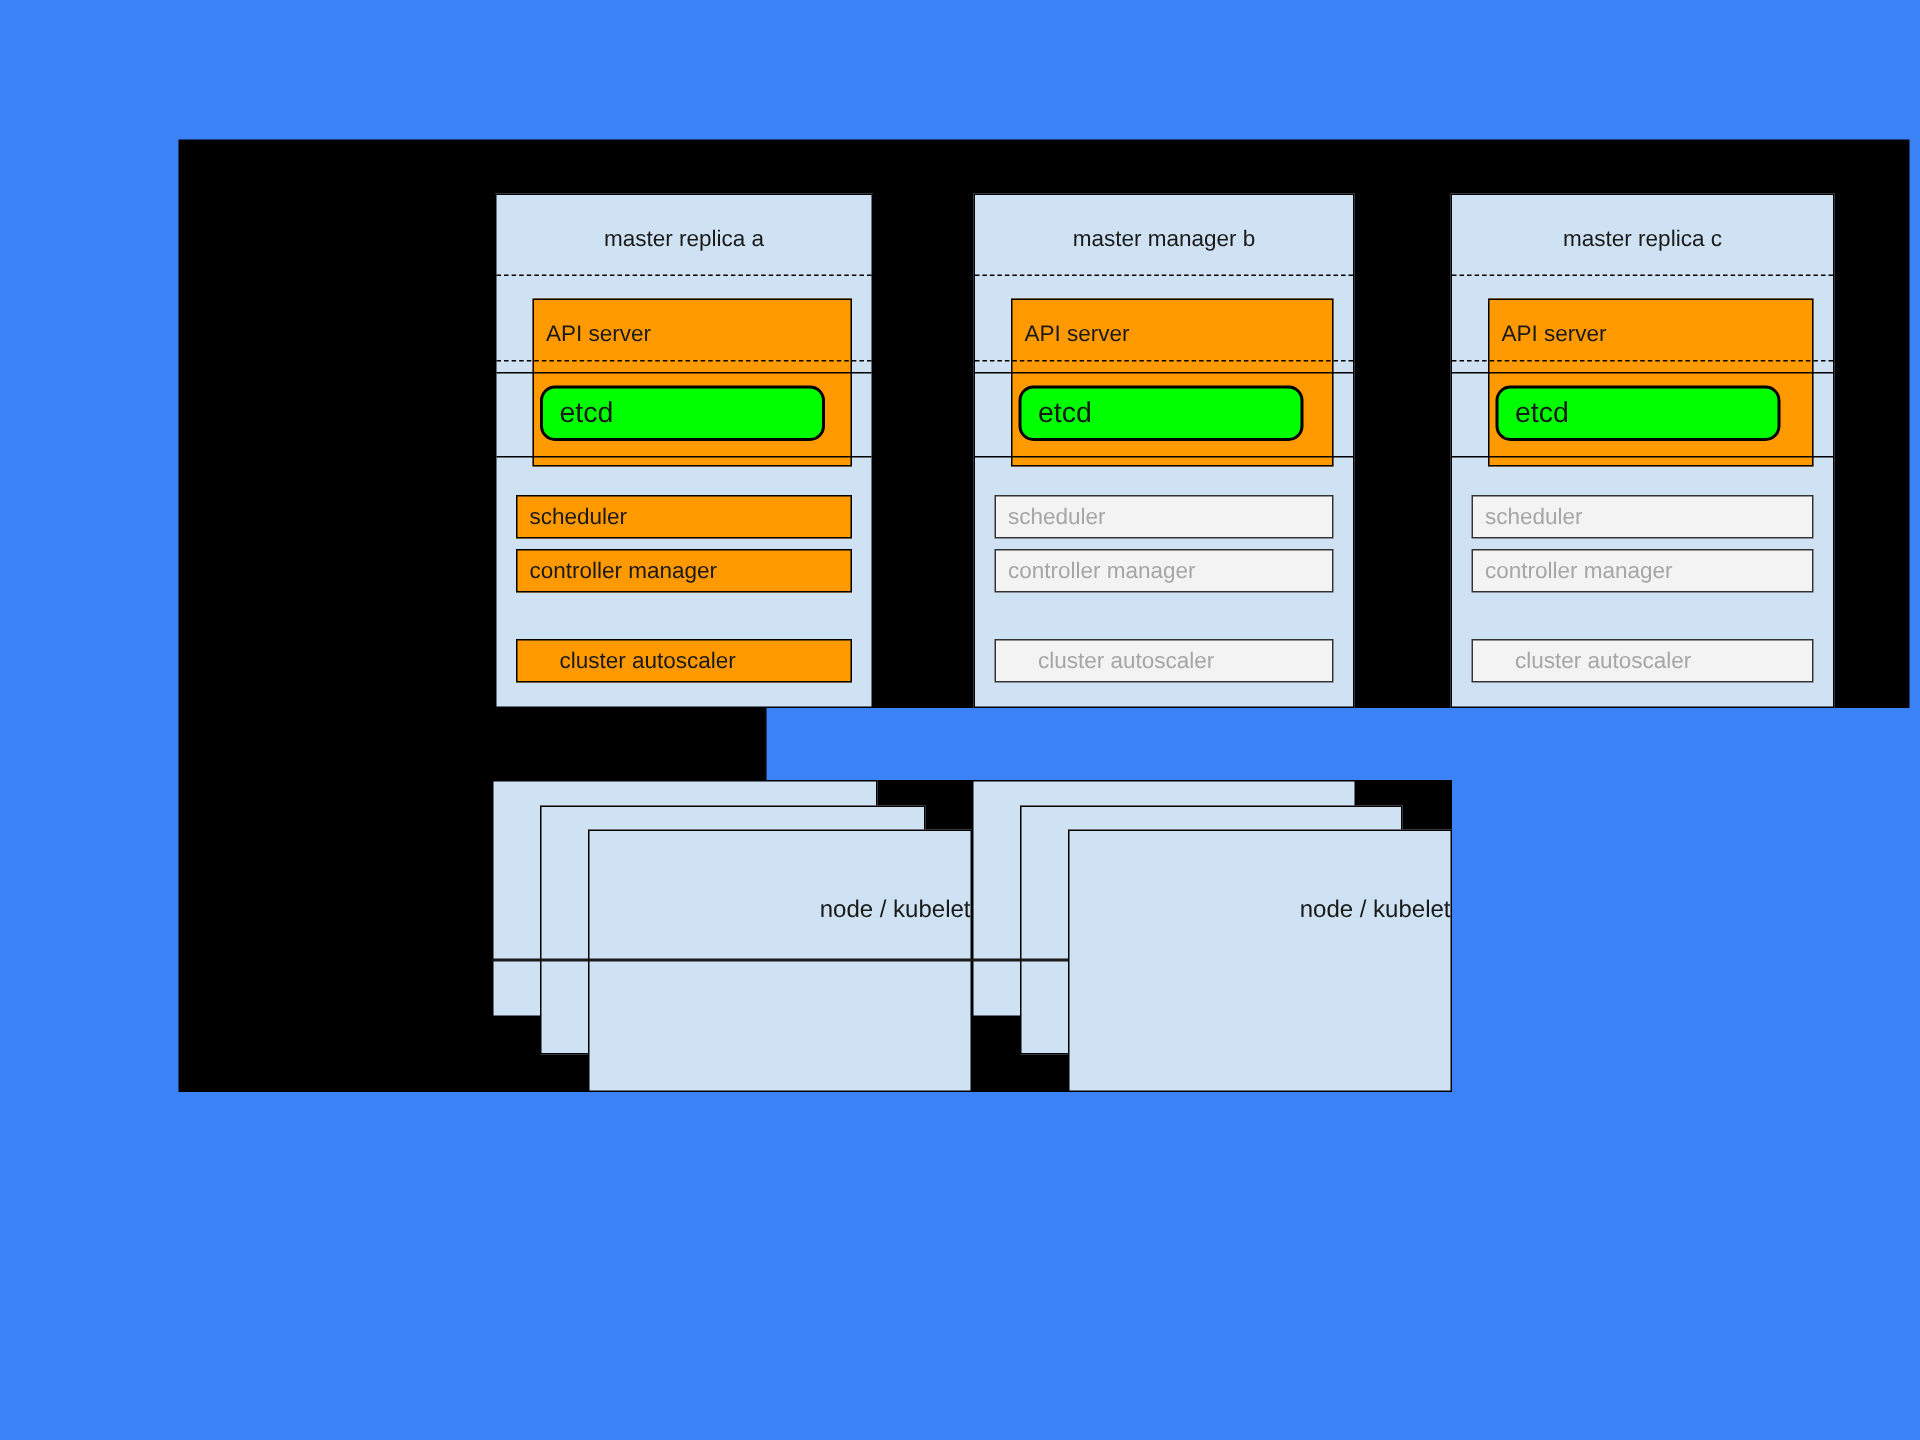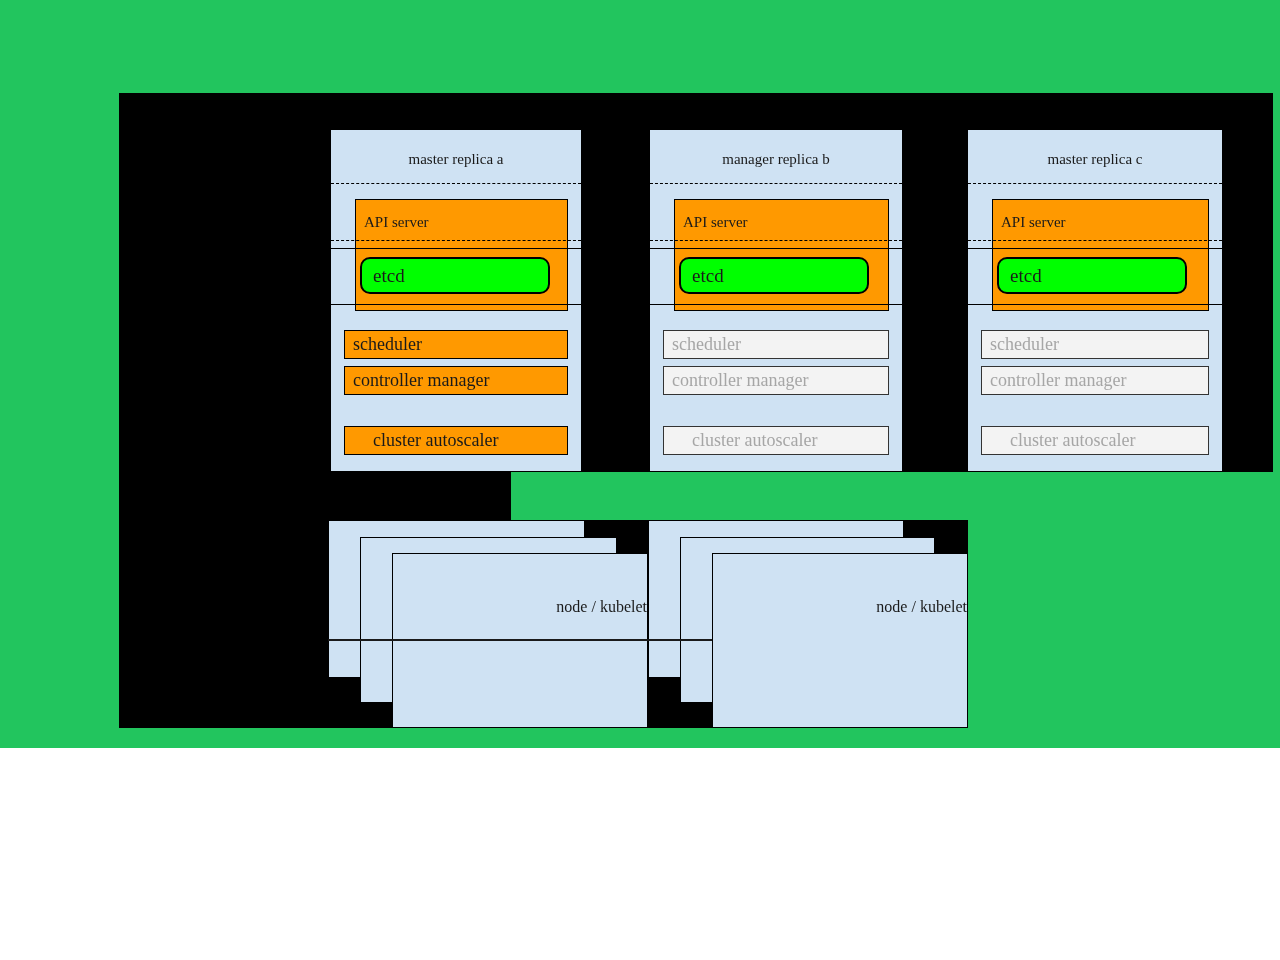--- a/index.html
+++ b/index.html
@@ -1,17 +1,17 @@
 <!DOCTYPE html>
 <html style="--backdrop-black: #000000; --panel-blue: #cfe2f3; --active-orange: #ff9900; --etcd-green: #00ff00; --inactive-fill: #f3f3f3; --inactive-text: #a6a6a6;"><head>
 <meta charset="utf-8">
 <style>
   html,body{margin:0;padding:0;background:#fff;}
-  #canvas{position:relative;width:1280px;height:748px;background:#22c55e;overflow:hidden;
-          font-family:Liberation Serif, serif;color:#1a1a1a;}
+  #canvas{position:relative;width:1280px;height:960px;background:#3b82f6;overflow:hidden;
+          font-family:Liberation Sans, sans-serif;color:#1a1a1a;}
   .abs{position:absolute;box-sizing:border-box;}
   .black{background:var(--backdrop-black,#000);}
   
   #black-top{left:119px;top:93px;width:1154px;height:379px;}
   #black-bottom-left{left:119px;top:472px;width:392px;height:256px;}
   #black-node-backdrop{left:328px;top:520px;width:640px;height:208px;}
   
   .master{top:129px;height:343px;background:var(--panel-blue,#cfe2f3);border:1px solid #000;}
   #master-a{left:330px;width:252px;}
   #master-b{left:649px;width:254px;}
@@ -21,21 +21,21 @@
   .solidline{position:absolute;left:0;right:0;height:0;border-top:1px solid #000;}
   .dash1{top:53px;} .dash2{top:110px;} .solid1{top:118px;} .solid2{top:174px;}
   .api-box{position:absolute;left:24px;right:13px;top:69px;height:112px;
            background:var(--active-orange,#ff9900);border:1px solid #000;box-sizing:border-box;}
   .api-label{position:absolute;left:8px;top:14px;font-size:15px;}
   .etcd{position:absolute;left:29px;top:127px;width:190px;height:37px;
         background:var(--etcd-green,#00ff00);border:2px solid #000;border-radius:10px;
         box-sizing:border-box;font-size:19px;line-height:33px;padding-left:11px;}
   .comp{position:absolute;left:13px;right:13px;height:29px;border:1px solid #000;
         background:var(--active-orange,#ff9900);box-sizing:border-box;
-        font-size:18px;line-height:27px;padding-left:8px;}
+        font-size:15px;line-height:27px;padding-left:8px;}
   .comp1{top:200px;} .comp2{top:236px;} .comp3{top:296px;padding-left:28px;}
   .inactive .comp{background:var(--inactive-fill,#f3f3f3);color:var(--inactive-text,#a6a6a6);
         border-color:#333;}
   
   .nodebox{background:var(--panel-blue,#cfe2f3);border:1px solid #000;}
   #n1-back{left:328px;top:520px;width:257px;height:158px;}
   #n1-mid{left:360px;top:537px;width:257px;height:166px;}
   #n1-front{left:392px;top:553px;width:256px;height:175px;}
   #n2-back{left:648px;top:520px;width:256px;height:158px;}
   #n2-mid{left:680px;top:537px;width:255px;height:166px;}
@@ -61,21 +61,21 @@
     <div class="dashline dash2"></div>
     <div class="solidline solid1"></div>
     <div class="solidline solid2"></div>
     <div class="etcd">etcd</div>
     <div class="comp comp1">scheduler</div>
     <div class="comp comp2">controller manager</div>
     <div class="comp comp3">cluster autoscaler</div>
   </div>
 
   <div id="master-b" class="abs master inactive">
-    <div class="m-title">manager replica b</div>
+    <div class="m-title">master manager b</div>
     <div class="api-box">
       <div class="api-label">API server</div>
     </div>
     <div class="dashline dash1"></div>
     <div class="dashline dash2"></div>
     <div class="solidline solid1"></div>
     <div class="solidline solid2"></div>
     <div class="etcd">etcd</div>
     <div class="comp comp1">scheduler</div>
     <div class="comp comp2">controller manager</div>

